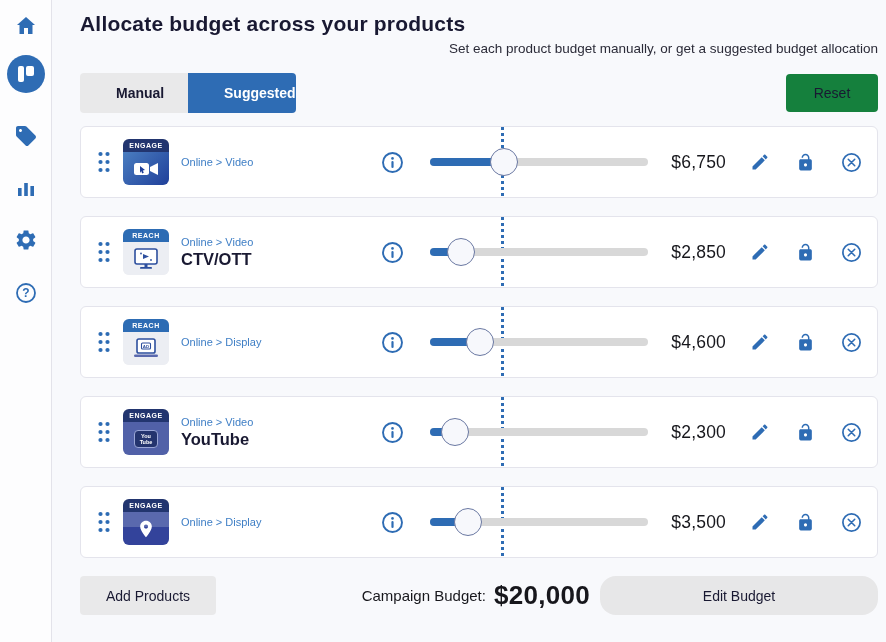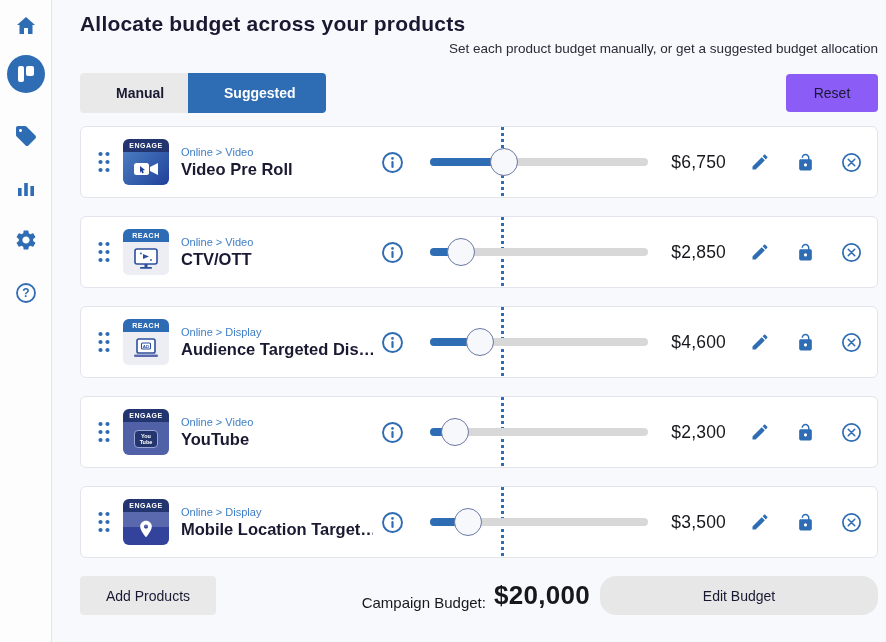--- a/index.html
+++ b/index.html
@@ -31,24 +31,24 @@
   .main { position:absolute; left:52px; top:0; right:0; bottom:0; padding:12px 8px 0 28px; }
   .page-title { font-size:21px; font-weight:700; letter-spacing:.2px; color:#191932; }
   .page-subtitle { font-size:13.5px; color:#2b2b38; margin-top:5px;text-align:right; }
   .toolbar { position:relative; margin-top:17px; height:40px; }
   .toggle-group { display:inline-flex; border-radius:4px; overflow:hidden; }
   .toggle-btn {
     height:40px; border:none; font-family:inherit; font-size:14px; font-weight:700;
     cursor:pointer; padding:0 36px;
   }
   .toggle-manual { background:#e9e9ea; color:#191932; width:108px; }
-  .toggle-suggested { background:#2e6cb4; color:#ffffff; width:138px; }
+  .toggle-suggested { background:#2e6cb4; color:#ffffff; width:108px; }
   .reset-btn {
     position:absolute; right:0; top:1px; width:92px; height:38px;
-    background:#8b5cf6; color:#191932; border:none; border-radius:4px;
+    background:#15803d; color:#191932; border:none; border-radius:4px;
     font-family:inherit; font-size:14px; font-weight:400; cursor:pointer;
   }
   
   .cards { margin-top:13px; }
   .card {
     position:relative; height:72px; background:#ffffff;
     border:1px solid #e4e4ec; border-radius:6px; margin-bottom:18px;
     display:flex; align-items:center; padding-left:16px;
   }
   .drag-handle { width:16px; margin-right:10px; cursor:grab; display:flex; align-items:center; }
@@ -104,21 +104,21 @@
   .icon-btn { border:none; background:none; padding:0; cursor:pointer; display:flex; }
   .edit-icon { margin-left:24px; }
   .lock-icon { margin-left:26px; }
   .close-icon { margin-left:26px; }
   
   .footer { margin-top:6px; display:flex; align-items:center; }
   .add-products-btn {
     width:136px; height:39px; background:#e9e9ea; border:none; border-radius:4px;
     font-family:inherit; font-size:14px; color:#191932; cursor:pointer;
   }
-  .budget-group { margin-left:auto; display:flex; align-items:flex-end; }
+  .budget-group { margin-left:auto; display:flex; align-items:center; }
   .budget-label { font-size:15px; color:#17171c; }
   .budget-value { font-size:26px; font-weight:700; color:#17171c; margin-left:8px; letter-spacing:.3px; }
   .edit-budget-btn {
     width:278px; height:39px; margin-left:10px;
     background:#e7e7e8; border:none; border-radius:16px;
     font-family:inherit; font-size:14px; color:#191932; cursor:pointer;
   }
 </style>
 </head>
 <body>
@@ -205,21 +205,20 @@
         <div class="thumb-body body-video">
           <svg width="26" height="18" viewBox="0 0 26 18">
               <rect x="1" y="3" width="15" height="12" rx="2.5" fill="#fff"></rect>
               <path d="M17 7l8-4v12l-8-4z" fill="#fff"></path>
               <path d="M7 6l5 4-2.2.4 1 2.4-1.6.7-1-2.4L7 13z" fill="#20409a"></path>
             </svg>
         </div>
       </div>
       <div class="prod-text">
         <div class="prod-category">Online &gt; Video</div>
-        <div class="prod-name">Video Pre Roll</div>
       </div>
       <span class="info-icon">
         <svg width="23" height="23" viewBox="0 0 23 23">
             <circle cx="11.5" cy="11.5" r="9.5" fill="none" stroke="#2e6cb4" stroke-width="1.9"></circle>
             <circle cx="11.5" cy="7.4" r="1.3" fill="#2e6cb4"></circle>
             <rect x="10.4" y="10" width="2.2" height="7" rx="1.1" fill="#2e6cb4"></rect>
           </svg>
       </span>
       <div class="card-divider"></div>
       <div class="slider">
@@ -327,21 +326,20 @@
           <svg width="28" height="22" viewBox="0 0 28 22">
               <rect x="5" y="1" width="18" height="14" rx="1.8" fill="#fff" stroke="#2d4f9e" stroke-width="1.6"></rect>
               <rect x="9.5" y="5" width="9" height="6" rx="1" fill="none" stroke="#2d4f9e" stroke-width="1.1"></rect>
               <text x="14" y="9.8" text-anchor="middle" font-family="Liberation Sans, sans-serif" font-size="4.4" font-weight="700" fill="#2d4f9e">AD</text>
               <rect x="2" y="16.5" width="24" height="2.6" rx="1.3" fill="#5a69ae"></rect>
             </svg>
         </div>
       </div>
       <div class="prod-text">
         <div class="prod-category">Online &gt; Display</div>
-        <div class="prod-name">Audience Targeted Dis…</div>
       </div>
       <span class="info-icon">
         <svg width="23" height="23" viewBox="0 0 23 23">
             <circle cx="11.5" cy="11.5" r="9.5" fill="none" stroke="#2e6cb4" stroke-width="1.9"></circle>
             <circle cx="11.5" cy="7.4" r="1.3" fill="#2e6cb4"></circle>
             <rect x="10.4" y="10" width="2.2" height="7" rx="1.1" fill="#2e6cb4"></rect>
           </svg>
       </span>
       <div class="card-divider"></div>
       <div class="slider">
@@ -442,21 +440,20 @@
       <div class="thumb">
         <div class="thumb-badge badge-engage">ENGAGE</div>
         <div class="thumb-body body-pin">
           <svg width="20" height="24" viewBox="0 0 24 24">
               <path fill="#fff" fill-rule="evenodd" d="M12 2C8.13 2 5 5.13 5 9c0 5.25 7 13 7 13s7-7.75 7-13c0-3.87-3.13-7-7-7zm0 9.5c-1.38 0-2.5-1.12-2.5-2.5s1.12-2.5 2.5-2.5 2.5 1.12 2.5 2.5-1.12 2.5-2.5 2.5z"></path>
             </svg>
         </div>
       </div>
       <div class="prod-text">
         <div class="prod-category">Online &gt; Display</div>
-        <div class="prod-name">Mobile Location Target…</div>
       </div>
       <span class="info-icon">
         <svg width="23" height="23" viewBox="0 0 23 23">
             <circle cx="11.5" cy="11.5" r="9.5" fill="none" stroke="#2e6cb4" stroke-width="1.9"></circle>
             <circle cx="11.5" cy="7.4" r="1.3" fill="#2e6cb4"></circle>
             <rect x="10.4" y="10" width="2.2" height="7" rx="1.1" fill="#2e6cb4"></rect>
           </svg>
       </span>
       <div class="card-divider"></div>
       <div class="slider">

